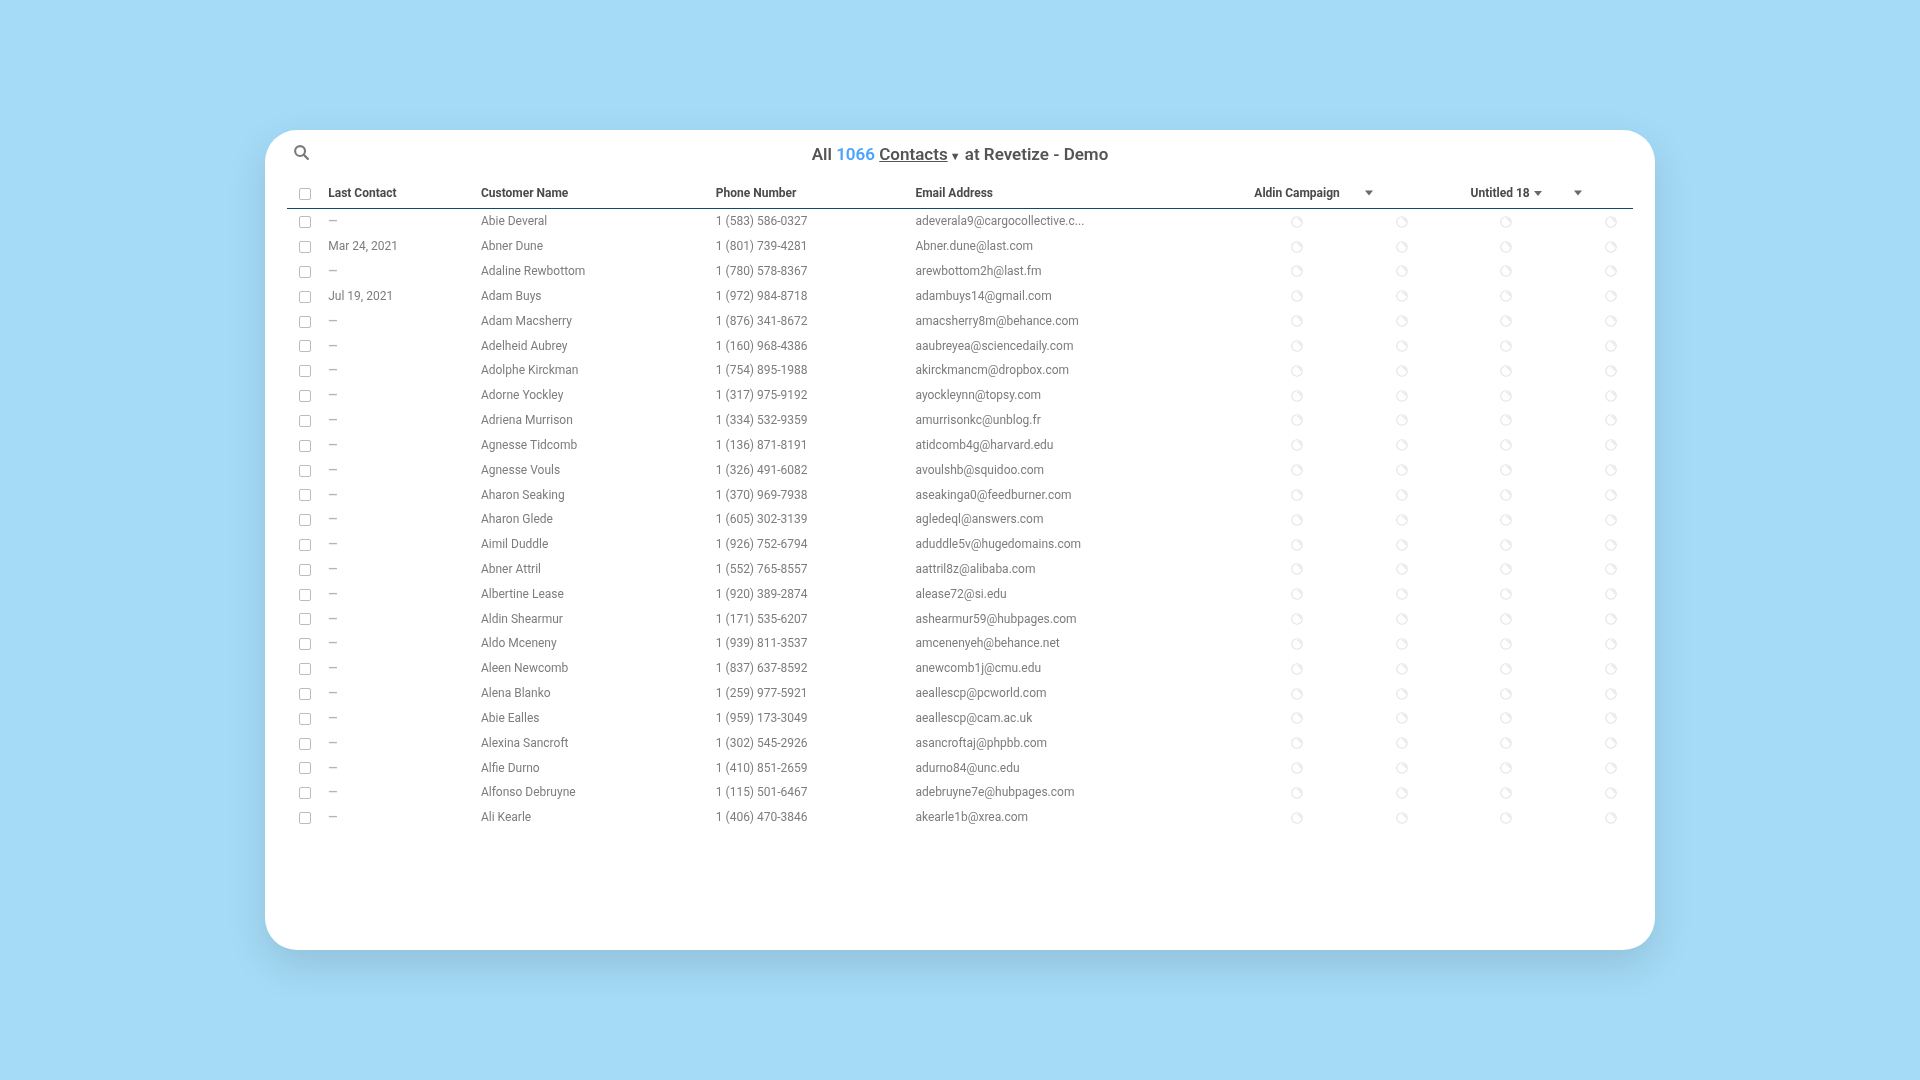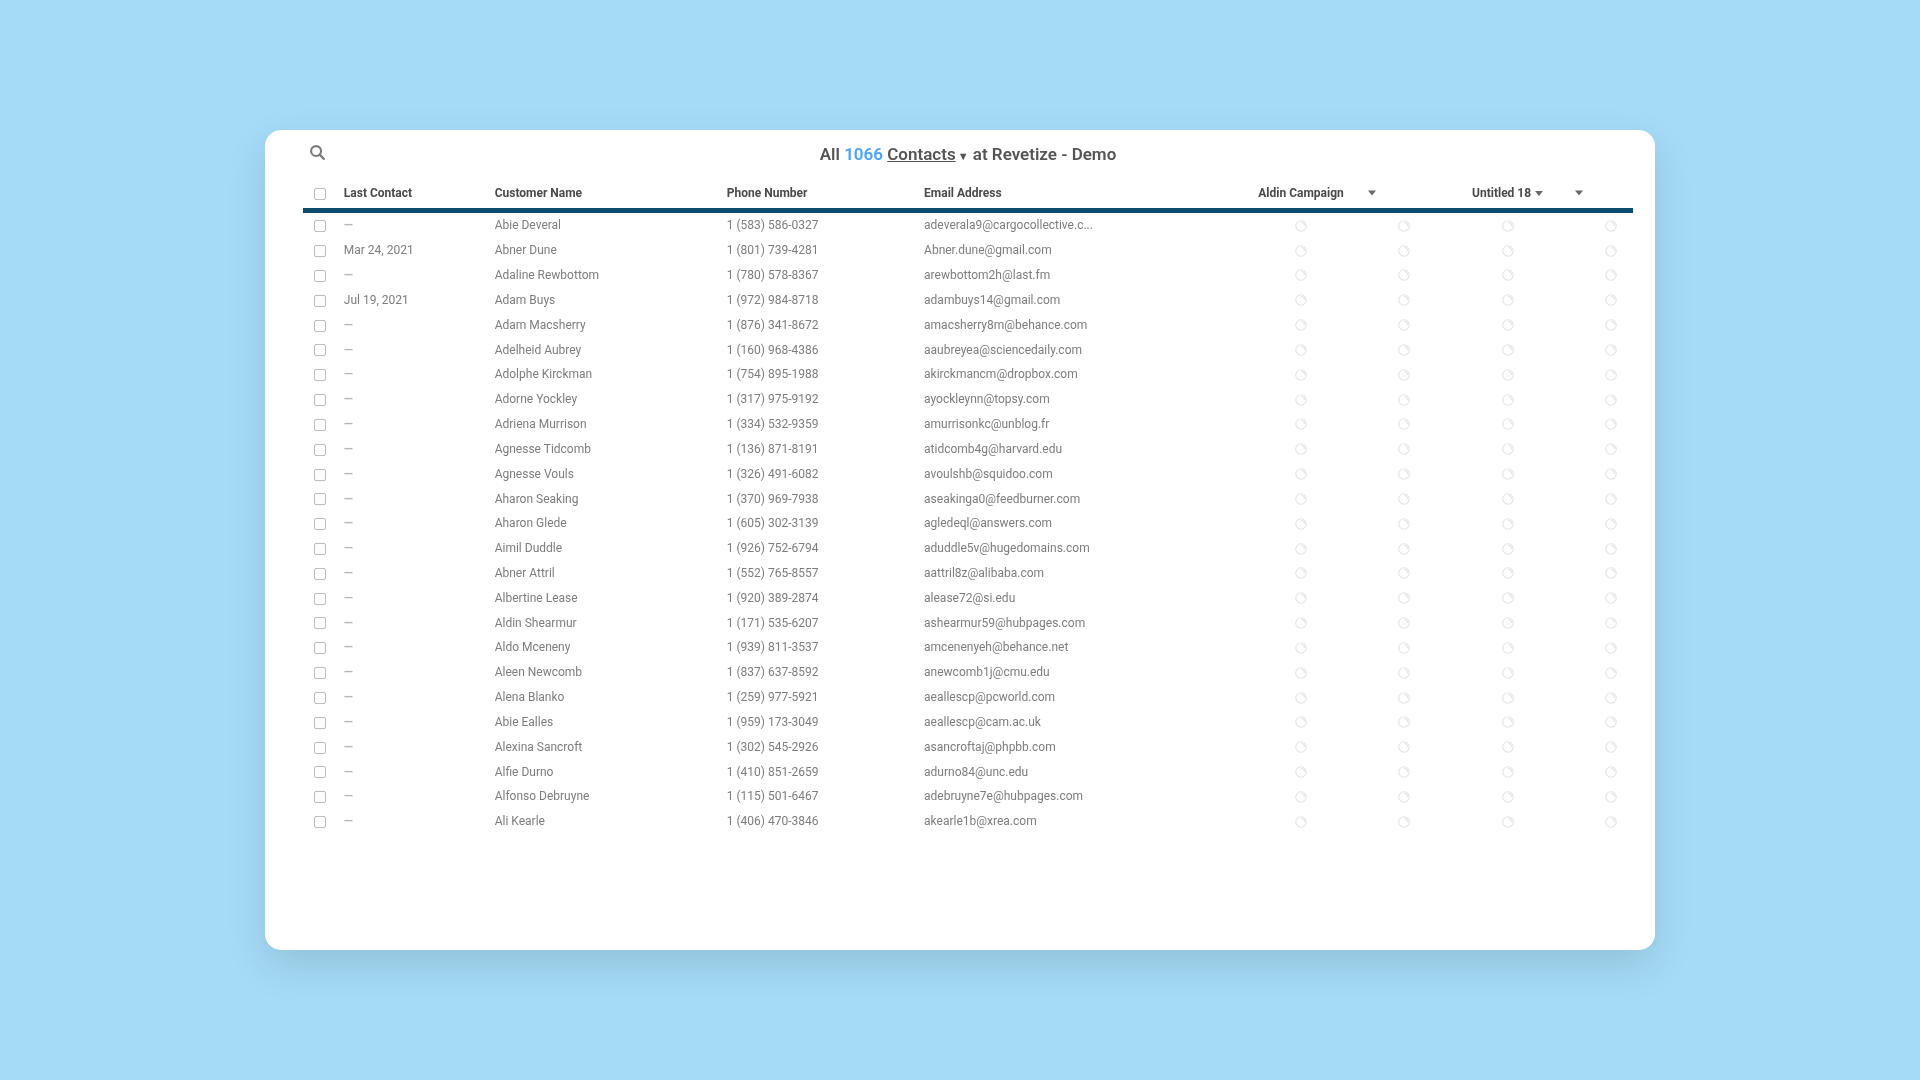--- a/index.html
+++ b/index.html
@@ -8,26 +8,25 @@
     background: #a5dbf7;
     font-family: -apple-system, BlinkMacSystemFont, "Segoe UI", Roboto, Arial, sans-serif;
     display: flex;
     align-items: center;
     justify-content: center;
   }
   .window {
     width: 1390px;
     height: 820px;
     background: #ffffff;
-    border-radius: 16px;
+    border-radius: 32px;
     box-shadow: 0 15px 40px rgba(0,0,0,0.12);
     overflow: hidden;
     display: flex;
     flex-direction: column;
-    padding-left: 16px;
   }
   .titlebar {
     height: 48px;
     display: flex;
     align-items: center;
     position: relative;
     padding: 0 28px;
     color: #565656;
   }
   .search-icon {
@@ -61,21 +60,21 @@
     border-collapse: collapse;
     table-layout: fixed;
   }
   thead th {
     text-align: left;
     font-size: 12px;
     font-weight: 700;
     color: #4a4a4a;
     padding: 8px 6px 8px 6px;
     white-space: nowrap;
-    border-bottom: 5px solid #0c4a6e;
+    border-bottom: 1px solid #0c4a6e;
   }
   tbody td {
     font-size: 12px;
     color: #7d7d7d;
     padding: 5px 6px;
     white-space: nowrap;
     overflow: hidden;
     text-overflow: ellipsis;
     vertical-align: middle;
   }
@@ -201,21 +200,21 @@
             <td class="col-icon"><span class="ring-icon"><svg viewBox="0 0 24 24" fill="none" stroke="#e4e4e4" stroke-width="2">
                   <circle cx="12" cy="12" r="9"></circle>
                   <path d="M12 6 A6 6 0 0 1 18 12" stroke="#e4e4e4"></path>
                 </svg></span></td>
           </tr>
           <tr>
             <td class="col-check"><span class="check"></span></td>
             <td class="">Mar 24, 2021</td>
             <td>Abner Dune</td>
             <td>1 (801) 739-4281</td>
-            <td>Abner.dune@gmail.com</td>
+            <td>Abner.dune@last.com</td>
             <td class="col-camp"><span class="ring-icon"><svg viewBox="0 0 24 24" fill="none" stroke="#e4e4e4" stroke-width="2">
                   <circle cx="12" cy="12" r="9"></circle>
                   <path d="M12 6 A6 6 0 0 1 18 12" stroke="#e4e4e4"></path>
                 </svg></span></td>
             <td class="col-icon"><span class="ring-icon"><svg viewBox="0 0 24 24" fill="none" stroke="#e4e4e4" stroke-width="2">
                   <circle cx="12" cy="12" r="9"></circle>
                   <path d="M12 6 A6 6 0 0 1 18 12" stroke="#e4e4e4"></path>
                 </svg></span></td>
             <td class="col-camp"><span class="ring-icon"><svg viewBox="0 0 24 24" fill="none" stroke="#e4e4e4" stroke-width="2">
                   <circle cx="12" cy="12" r="9"></circle>

